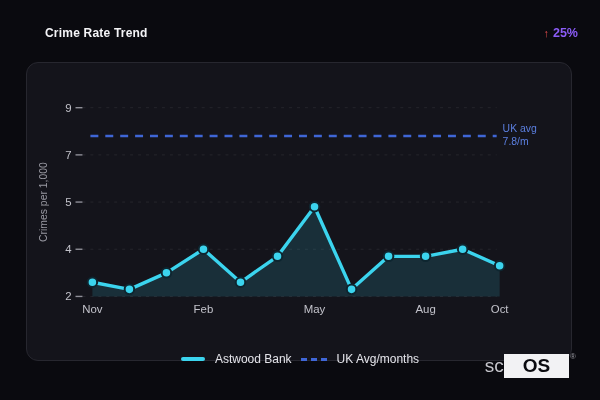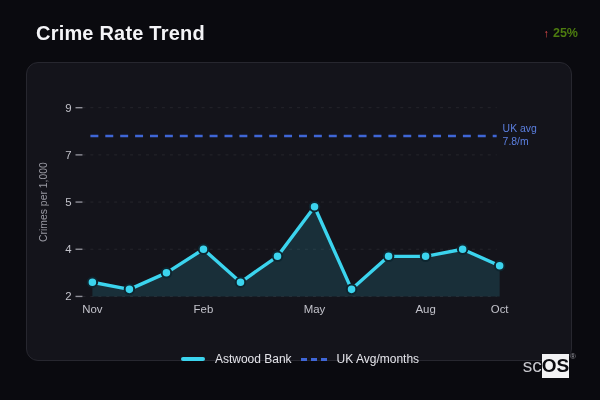--- a/index.html
+++ b/index.html
@@ -1,36 +1,36 @@
 <!DOCTYPE html>
 <html><head>
 <meta charset="utf-8">
 <style>
   html,body{margin:0;padding:0;background:#0a0a0f;}
   .page{position:relative;width:600px;height:400px;background:#0a0a0f;
         font-family:"Liberation Sans",sans-serif;overflow:hidden;}
   .header{position:absolute;top:22px;left:28px;right:22px;height:22px;
           display:flex;justify-content:space-between;align-items:center;}
-  .title{margin:8px;font-size:20px;font-weight:bold;color:#f4f4f7;letter-spacing:.2px;}
+  .title{margin:17px;font-size:12px;font-weight:bold;color:#f4f4f7;letter-spacing:.2px;}
   .trend{display:flex;align-items:baseline;gap:4px;font-size:12px;color:#8d8d96;}
   .trend-arrow{color:#e24c4c;font-weight:bold;font-size:11px;}
-  .trend-pct{color:#4d7c0f;font-weight:bold;font-size:12.5px;}
+  .trend-pct{color:#8b5cf6;font-weight:bold;font-size:12.5px;}
   .card{position:absolute;left:26px;top:62px;width:546px;height:299px;
         background:#14141b;border:1px solid #27272f;border-radius:12px;box-sizing:border-box;}
   .card svg{position:absolute;inset:0;width:100%;height:100%;}
   svg text{font-family:"Liberation Sans",sans-serif;}
   .legend{position:absolute;top:352px;left:0;width:100%;
           display:flex;justify-content:center;align-items:center;gap:9px;}
   .legend-item{display:flex;align-items:center;gap:10px;color:#e4e4ea;font-size:12px;cursor:pointer;}
   .swatch-line{width:24px;height:4px;border-radius:2px;background:#3bd4ee;display:inline-block;}
   .swatch-dash{width:26px;height:0;border-top:3px dashed #3f66d6;display:inline-block;}
   .logo{position:absolute;top:354px;right:24px;display:flex;align-items:baseline;}
   .logo-sc{color:#c6c6cc;font-size:19px;text-align:center;}
   .logo-os{background:#f2f2f4;color:#0b0b10;font-weight:bold;font-size:19px;
-           padding:1px 0;line-height:22px;}
+           padding:1px 19px;line-height:22px;}
   .logo-reg{color:#9a9aa2;font-size:8px;margin-left:1px;align-self:flex-start;margin-top:-2px;}
 </style>
 </head>
 <body>
 
 <div class="page">
 
   <div class="header">
     <h1 class="title">Crime Rate Trend</h1>
     <div class="trend">

